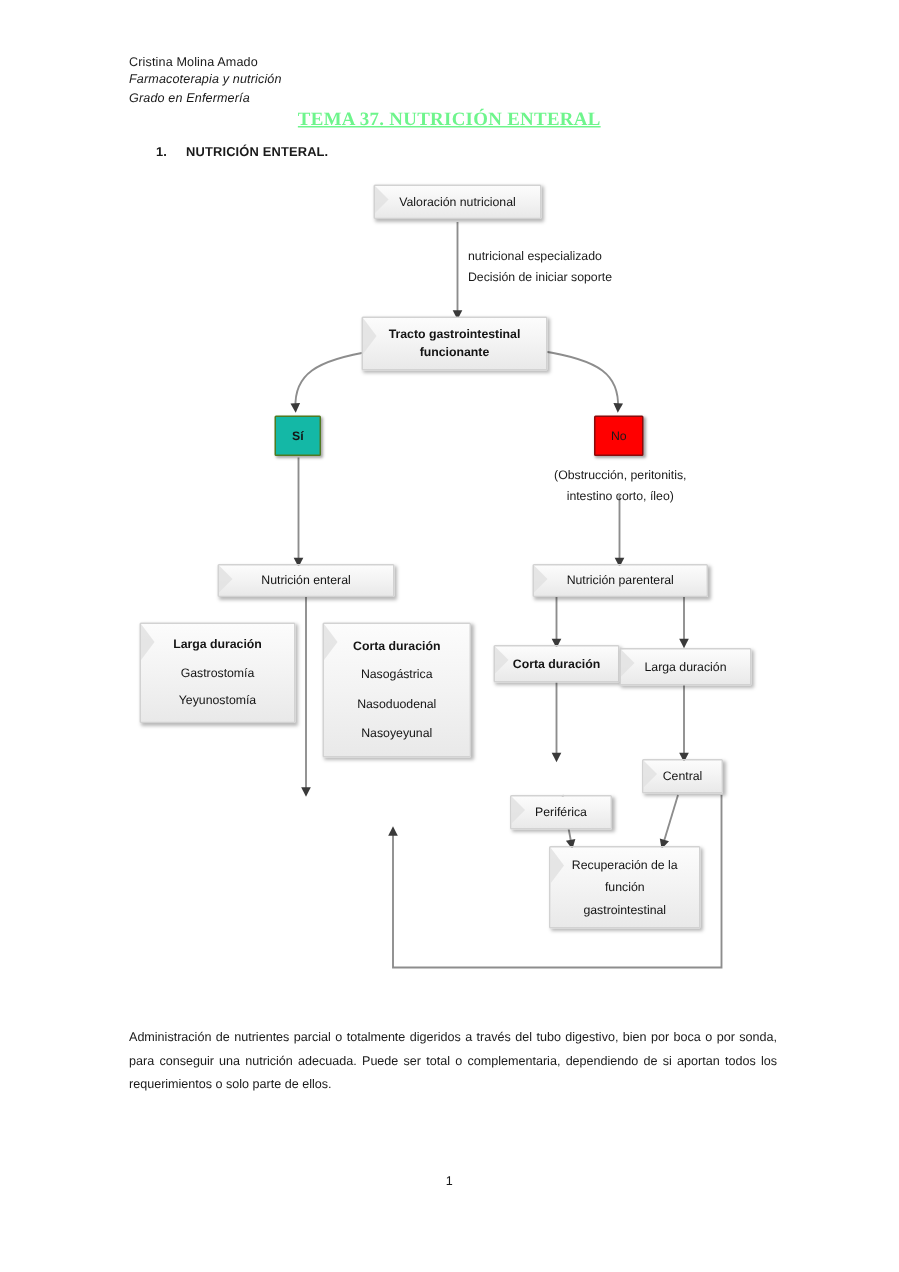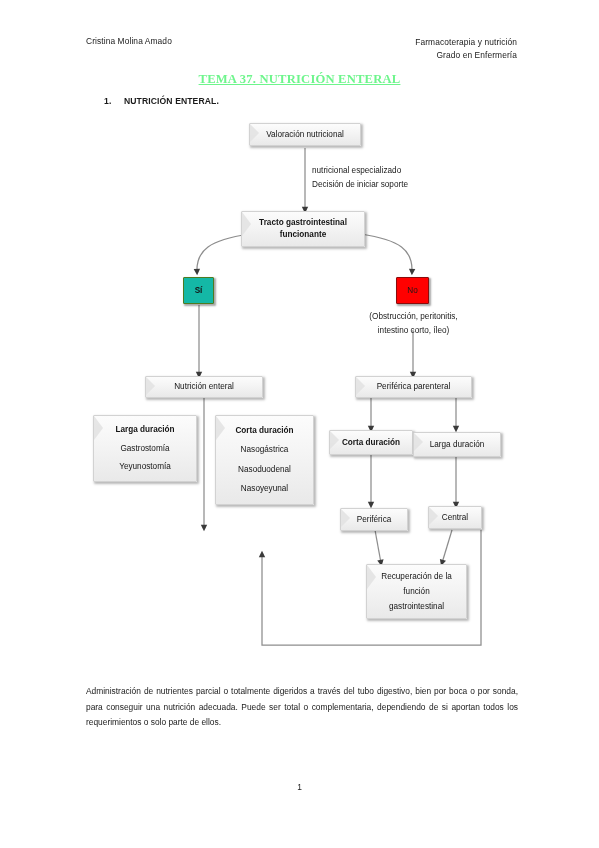--- a/index.html
+++ b/index.html
@@ -26,23 +26,24 @@
   .hdr {
     position: absolute;
     top: 36px;
     left: 86px;
     right: 82px;
     display: flex;
     justify-content: space-between;
     align-items: flex-start;
     font-size: 8.4px;
     letter-spacing: .1px;
+    flex-direction: column;
   }
   .hdr-left { white-space: nowrap; }
-  .hdr-right { text-align: right; line-height: 1.55; }
+  .hdr-right { text-align: left; line-height: 1.55; font-style: italic; }
 
   .doc-title {
     position: absolute;
     top: 72px;
     left: 0;
     right: 0;
     text-align: center;
     font-family: "Liberation Serif", serif;
     font-weight: bold;
     font-size: 12.6px;
@@ -234,21 +235,21 @@
     <div class="edge-label ctr" style="left:341px; top:310px; width:145px;">
       <div>(Obstrucción, peritonitis,</div>
       <div>intestino corto, íleo)</div>
     </div>
 
     <div class="node" style="left:145px; top:376px; width:118px; height:22px;">
       <span class="ln">Nutrición enteral</span>
     </div>
 
     <div class="node" style="left:355px; top:376px; width:117px; height:22px;">
-      <span class="ln">Periférica parenteral</span>
+      <span class="ln">Nutrición parenteral</span>
     </div>
 
     <div class="node tall" style="left:93px; top:415px; width:104px; height:67px; justify-content:space-around; padding:5px 0;">
       <span class="ln hd">Larga duración</span>
       <span class="ln">Gastrostomía</span>
       <span class="ln">Yeyunostomía</span>
     </div>
 
     <div class="node tall" style="left:215px; top:415px; width:99px; height:90px; justify-content:space-around; padding:5px 0;">
       <span class="ln hd">Corta duración</span>
@@ -258,21 +259,21 @@
     </div>
 
     <div class="node" style="left:329px; top:430px; width:84px; height:25px;">
       <span class="ln hd">Corta duración</span>
     </div>
 
     <div class="node" style="left:413px; top:432px; width:88px; height:25px;">
       <span class="ln">Larga duración</span>
     </div>
 
-    <div class="node" style="left:340px; top:508px; width:68px; height:23px;">
+    <div class="node" style="left:340px; top:530px; width:68px; height:23px;">
       <span class="ln">Periférica</span>
     </div>
 
     <div class="node" style="left:428px; top:506px; width:54px; height:23px;">
       <span class="ln">Central</span>
     </div>
 
 
     <div class="node tall" style="left:366px; top:564px; width:101px; height:55px; justify-content:space-around; padding:4px 0;">
       <span class="ln">Recuperación de la</span>

